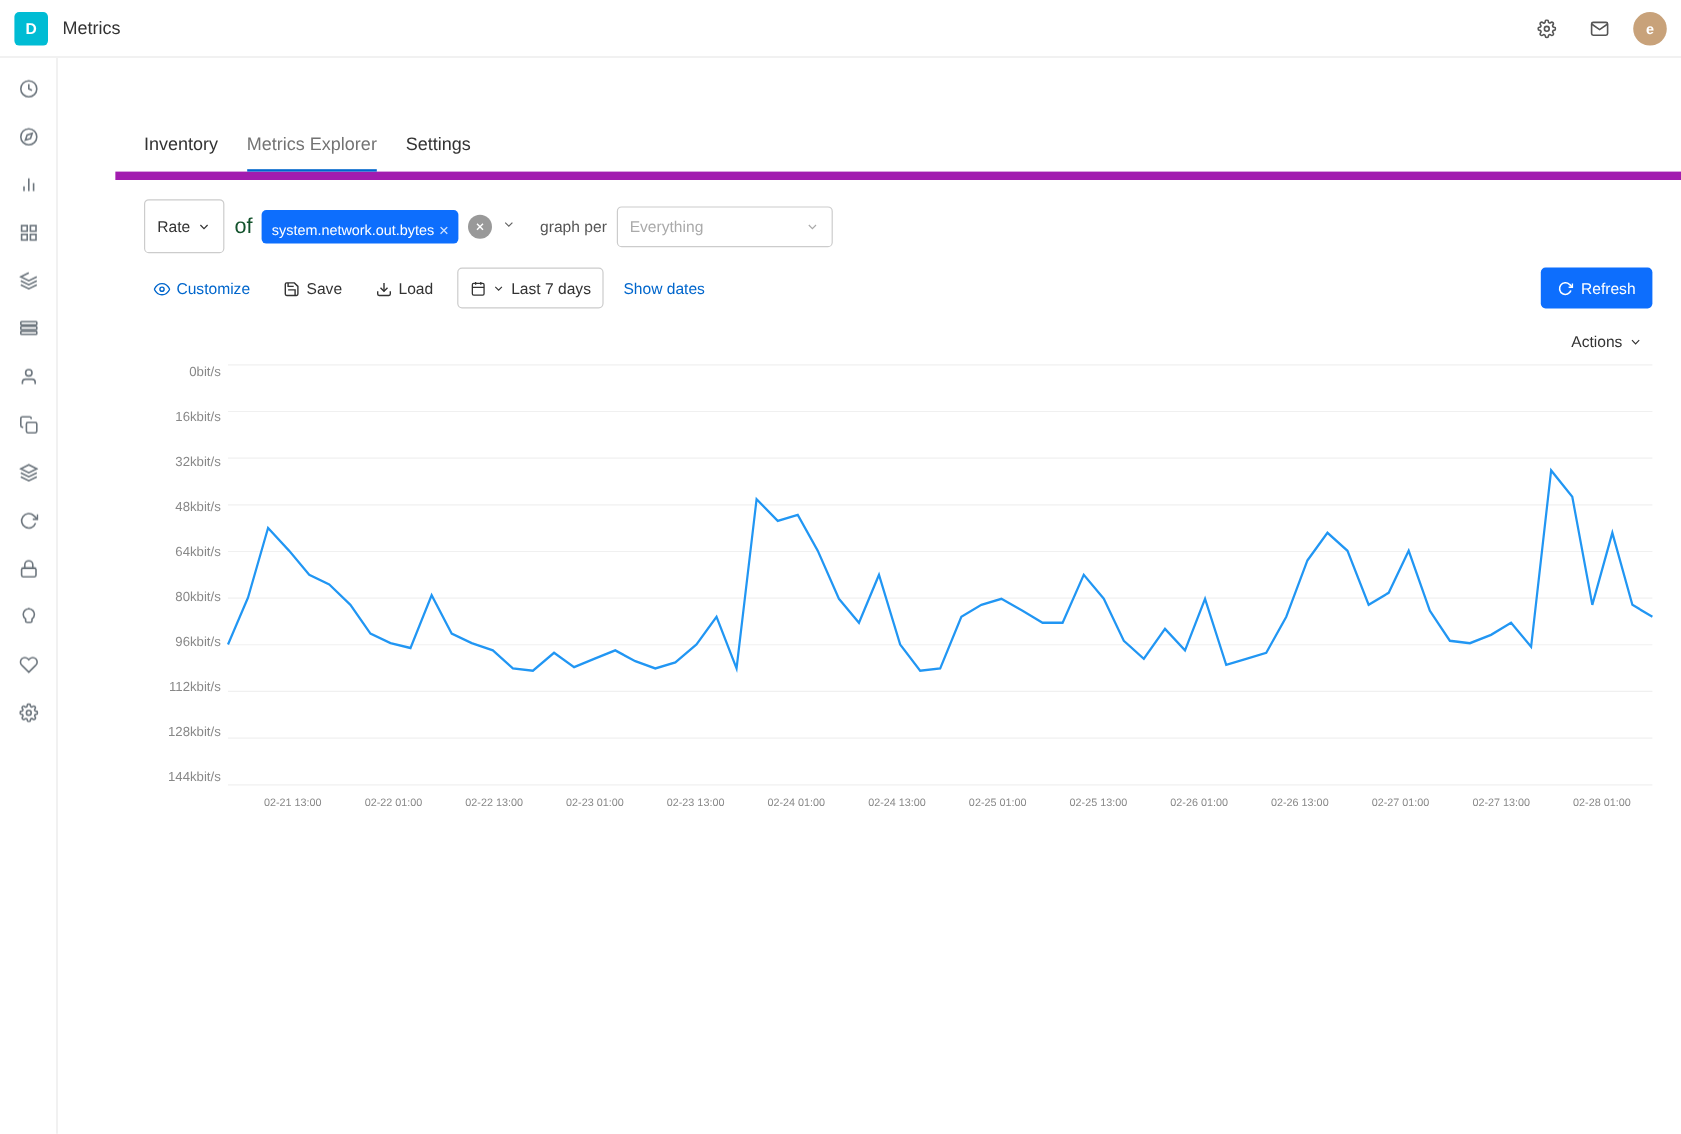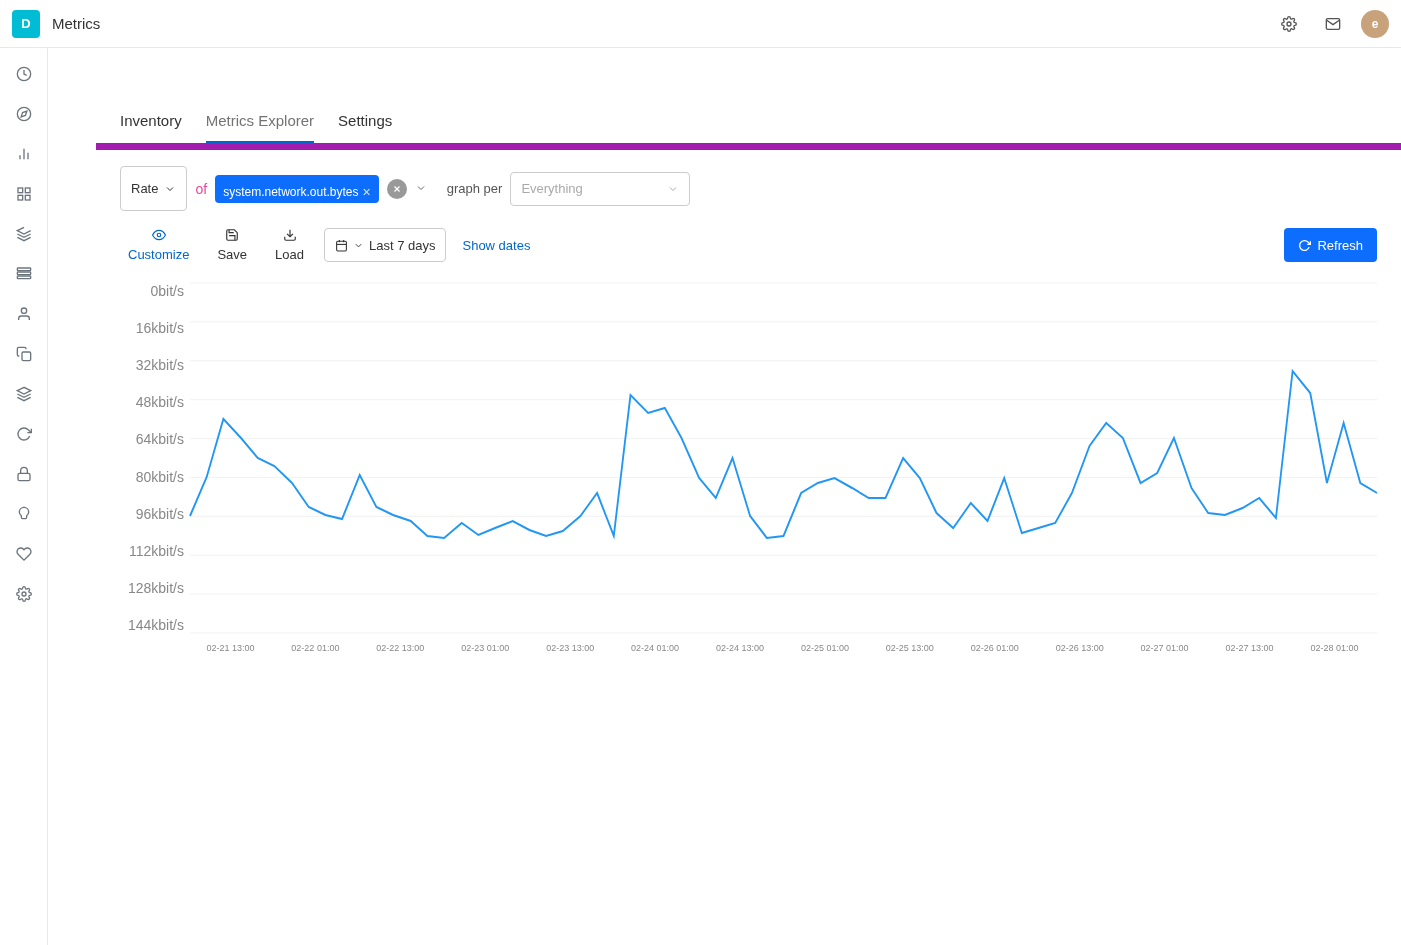--- a/index.html
+++ b/index.html
@@ -132,22 +132,22 @@
       padding: 6px 10px;
       border: 1px solid #ccc;
       border-radius: 4px;
       background: #fff;
       cursor: pointer;
       font-size: 13px;
       color: #333;
       height: 45px;
     }
     .of-label {
-      font-size: 14px;
-      color: #ec4899;
+      font-size: 18px;
+      color: #14532d;
     }
     .metric-tag {
       display: flex;
       align-items: flex-end;
       gap: 4px;
       background: #0d6efd;
       color: white;
       padding: 4px 8px;
       border-radius: 4px;
       font-size: 12px;
@@ -212,28 +212,27 @@
       border: none;
       outline: none;
       font-size: 12px;
       color: #333;
       width: 100%;
       background: transparent;
     }
     .search-icon-svg { color: #999; font-size: 13px; }
     .action-btn {
       display: flex;
-      align-items: center;
+      align-items: flex-end;
       gap: 5px;
       cursor: pointer;
       font-size: 13px;
       color: #333;
       padding: 5px 8px;
       border-radius: 4px;
-      flex-direction: column;
     }
     .time-picker-btn {
       display: flex;
       align-items: center;
       gap: 5px;
       border: 1px solid #ccc;
       border-radius: 4px;
       padding: 1px 10px;
       cursor: pointer;
       font-size: 13px;
@@ -295,35 +294,35 @@
       left: 0;
       top: 0;
       bottom: 30px;
       width: 70px;
       display: flex;
       flex-direction: column-reverse;
       justify-content: space-between;
       padding-bottom: 0;
     }
     .y-label {
-      font-size: 14px;
+      font-size: 11px;
       color: #888;
       text-align: right;
       padding-right: 6px;
     }
     .chart-plot {
       position: absolute;
       left: 70px;
       right: 0;
       top: 0;
       bottom: 30px;
     }
     .x-axis {
       position: absolute;
-      left: 68px;
+      left: 82px;
       right: 0;
       bottom: 0;
       height: 30px;
       display: flex;
       align-items: center;
     }
     .x-label {
       font-size: 9px;
       color: #888;
       text-align: center;
@@ -540,20 +539,28 @@
       <span class="show-dates-link">Show dates</span>
       <button class="refresh-btn">
         <svg width="13" height="13" viewBox="0 0 24 24" fill="none" stroke="white" stroke-width="2.5">
             <polyline points="23,4 23,10 17,10"></polyline>
             <path d="M20.49 15a9 9 0 11-2.12-9.36L23 10"></path>
           </svg>
         <span>Refresh</span>
       </button>
     </div>
 
+    <div class="actions-row">
+      <div class="actions-dropdown-btn">
+        <span>Actions</span>
+        <svg width="12" height="12" viewBox="0 0 24 24" fill="none" stroke="#333" stroke-width="2">
+            <polyline points="6,9 12,15 18,9"></polyline>
+          </svg>
+      </div>
+    </div>
 
     <div class="chart-wrapper">
       <div class="chart-container">
 
         <div class="y-axis">
           <div class="y-label">144kbit/s</div>
           <div class="y-label">128kbit/s</div>
           <div class="y-label">112kbit/s</div>
           <div class="y-label">96kbit/s</div>
           <div class="y-label">80kbit/s</div>

